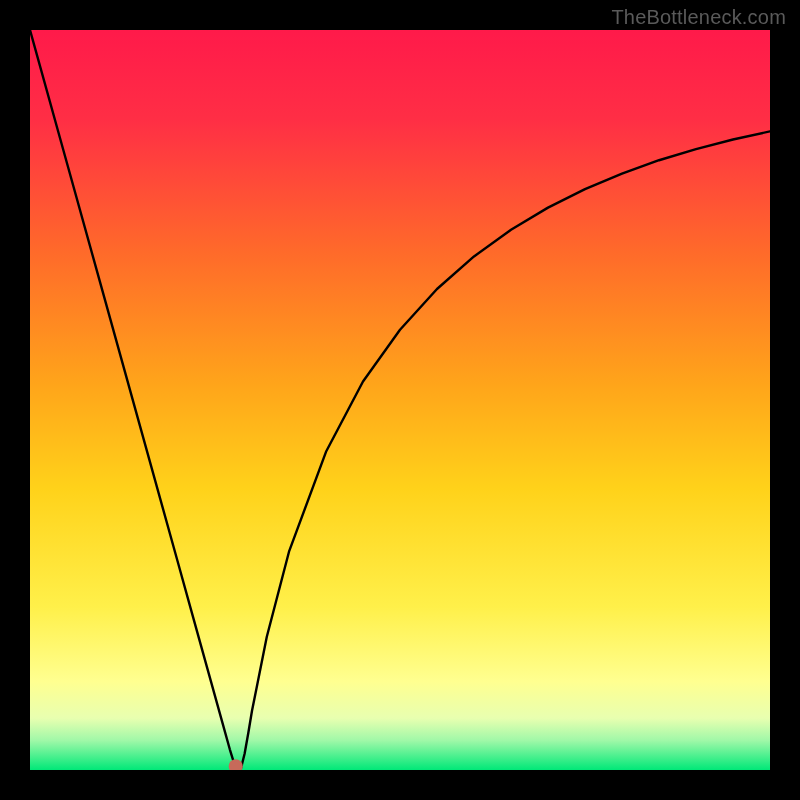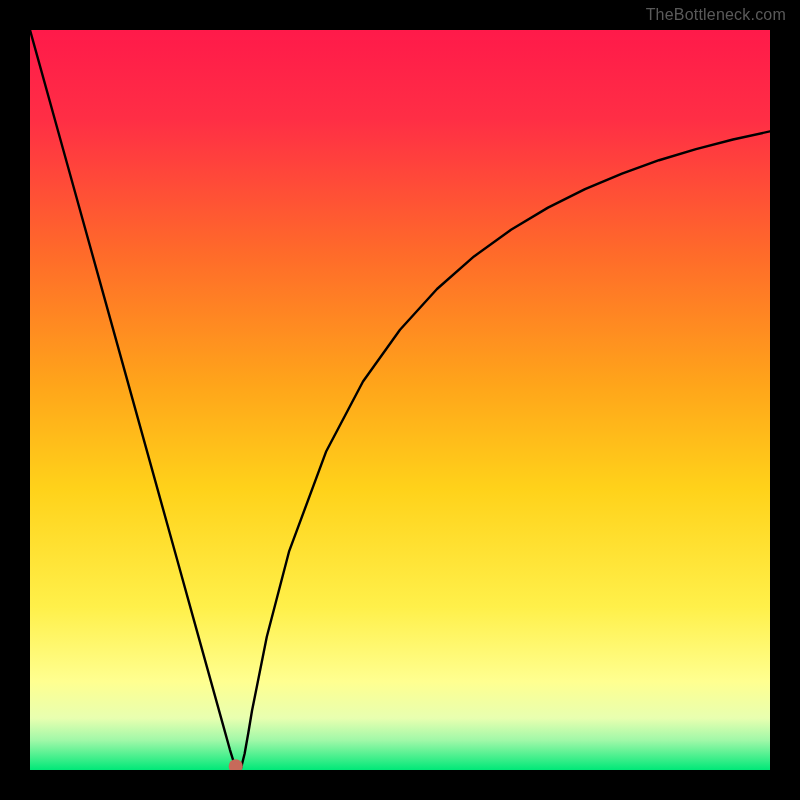--- a/index.html
+++ b/index.html
@@ -15,21 +15,21 @@
     left: 30px;
     top: 30px;
     width: 740px;
     height: 740px;
   }
   .watermark {
     position: absolute;
     top: 6px;
     right: 14px;
     font-family: Arial, Helvetica, sans-serif;
-    font-size: 16px;
+    font-size: 20px;
     color: #5a5a5a;
     font-weight: 400;
     letter-spacing: 0.2px;
   }
   svg { display: block; }
 </style>
 </head>
 <body>
 
 <div class="frame">

